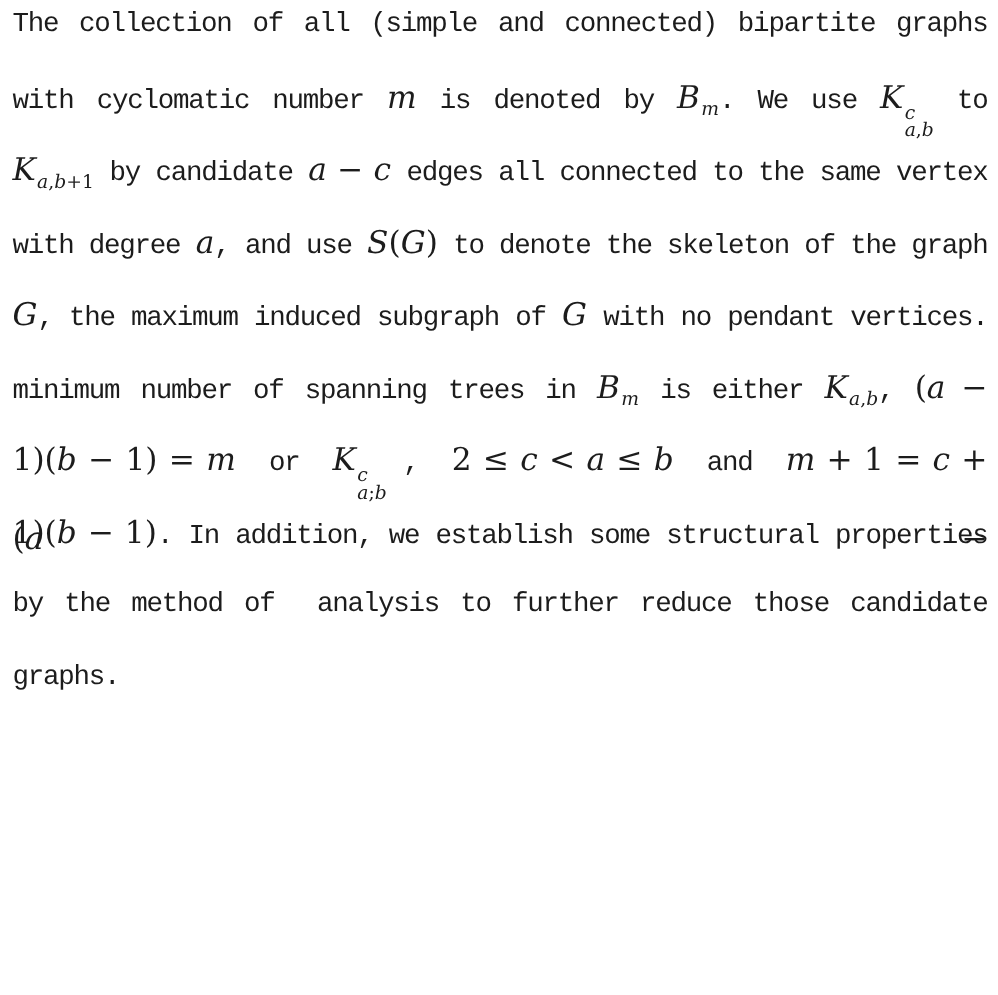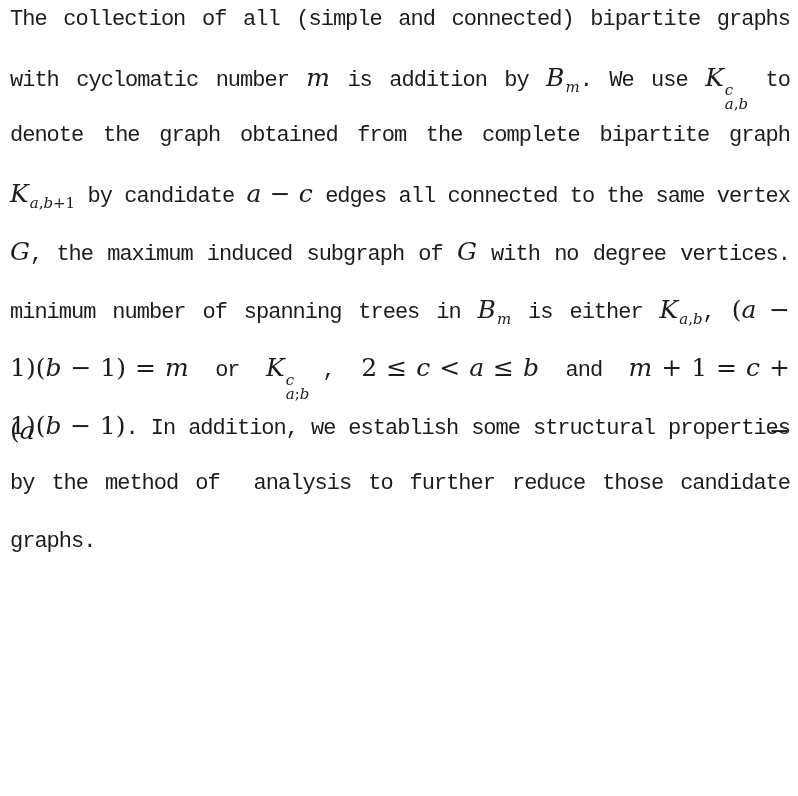--- a/index.html
+++ b/index.html
@@ -60,27 +60,27 @@
     align-items: flex-start;
   }
   .fragment .stripe { width: 2px; }
 </style>
 </head>
 <body>
 
 <div class="page">
   <div class="abstract">
       <div class="line"><span class="txt">The collection of all (simple and connected) bipartite graphs</span></div>
-      <div class="line"><span class="txt">with cyclomatic number </span><span class="math"><i>m</i></span><span class="txt"> is addition by </span><span class="math"><i>B</i><span class="msub"><i>m</i></span></span><span class="txt">. We use </span><span class="math"><i>K</i><span class="mstack">
+      <div class="line"><span class="txt">with cyclomatic number </span><span class="math"><i>m</i></span><span class="txt"> is denoted by </span><span class="math"><i>B</i><span class="msub"><i>m</i></span></span><span class="txt">. We use </span><span class="math"><i>K</i><span class="mstack">
             <span class=""><i>c</i></span>
             <span class=""><i>a</i>,<i>b</i></span>
           </span></span><span class="txt"> to</span></div>
-      <div class="line"><span class="txt">denote the graph obtained from the complete bipartite graph</span></div>
       <div class="line"><span class="math"><i>K</i><span class="msub"><i>a</i>,<i>b</i>+1</span></span><span class="txt"> by candidate </span><span class="math"><i>a</i> − <i>c</i></span><span class="txt"> edges all connected to the same vertex</span></div>
-      <div class="line"><span class="math"><i>G</i></span><span class="txt">, the maximum induced subgraph of </span><span class="math"><i>G</i></span><span class="txt"> with no degree vertices.</span></div>
+      <div class="line"><span class="txt">with degree </span><span class="math"><i>a</i></span><span class="txt">, and use </span><span class="math"><i>S</i>(<i>G</i>)</span><span class="txt"> to denote the skeleton of the graph</span></div>
+      <div class="line"><span class="math"><i>G</i></span><span class="txt">, the maximum induced subgraph of </span><span class="math"><i>G</i></span><span class="txt"> with no pendant vertices.</span></div>
       <div class="line"><span class="txt">minimum number of spanning trees in </span><span class="math"><i>B</i><span class="msub"><i>m</i></span></span><span class="txt"> is either </span><span class="math"><i>K</i><span class="msub"><i>a</i>,<i>b</i></span></span><span class="txt">, </span><span class="math">(<i>a</i> −</span></div>
       <div class="line"><span class="math">1)(<i>b</i> − 1) = <i>m</i></span><span class="txt"> &nbsp;or&nbsp; </span><span class="math"><i>K</i><span class="mstack">
             <span class=""><i>c</i></span>
             <span class=""><i>a</i>;<i>b</i></span>
           </span></span><span class="txt"> ,&nbsp; </span><span class="math">2 ≤ <i>c</i> &lt; <i>a</i> ≤ <i>b</i></span><span class="txt"> &nbsp;and&nbsp; </span><span class="math"><i>m</i> + 1 = <i>c</i> + (<i>a</i> −</span></div>
       <div class="line"><span class="math">1)(<i>b</i> − 1)</span><span class="txt">. In addition, we establish some structural properties</span></div>
       <div class="line"><span class="txt">by the method of &nbsp;analysis to further reduce those candidate</span></div>
       <div class="line last"><span class="txt">graphs.</span></div>
     </div>
   <div class="fragment">

